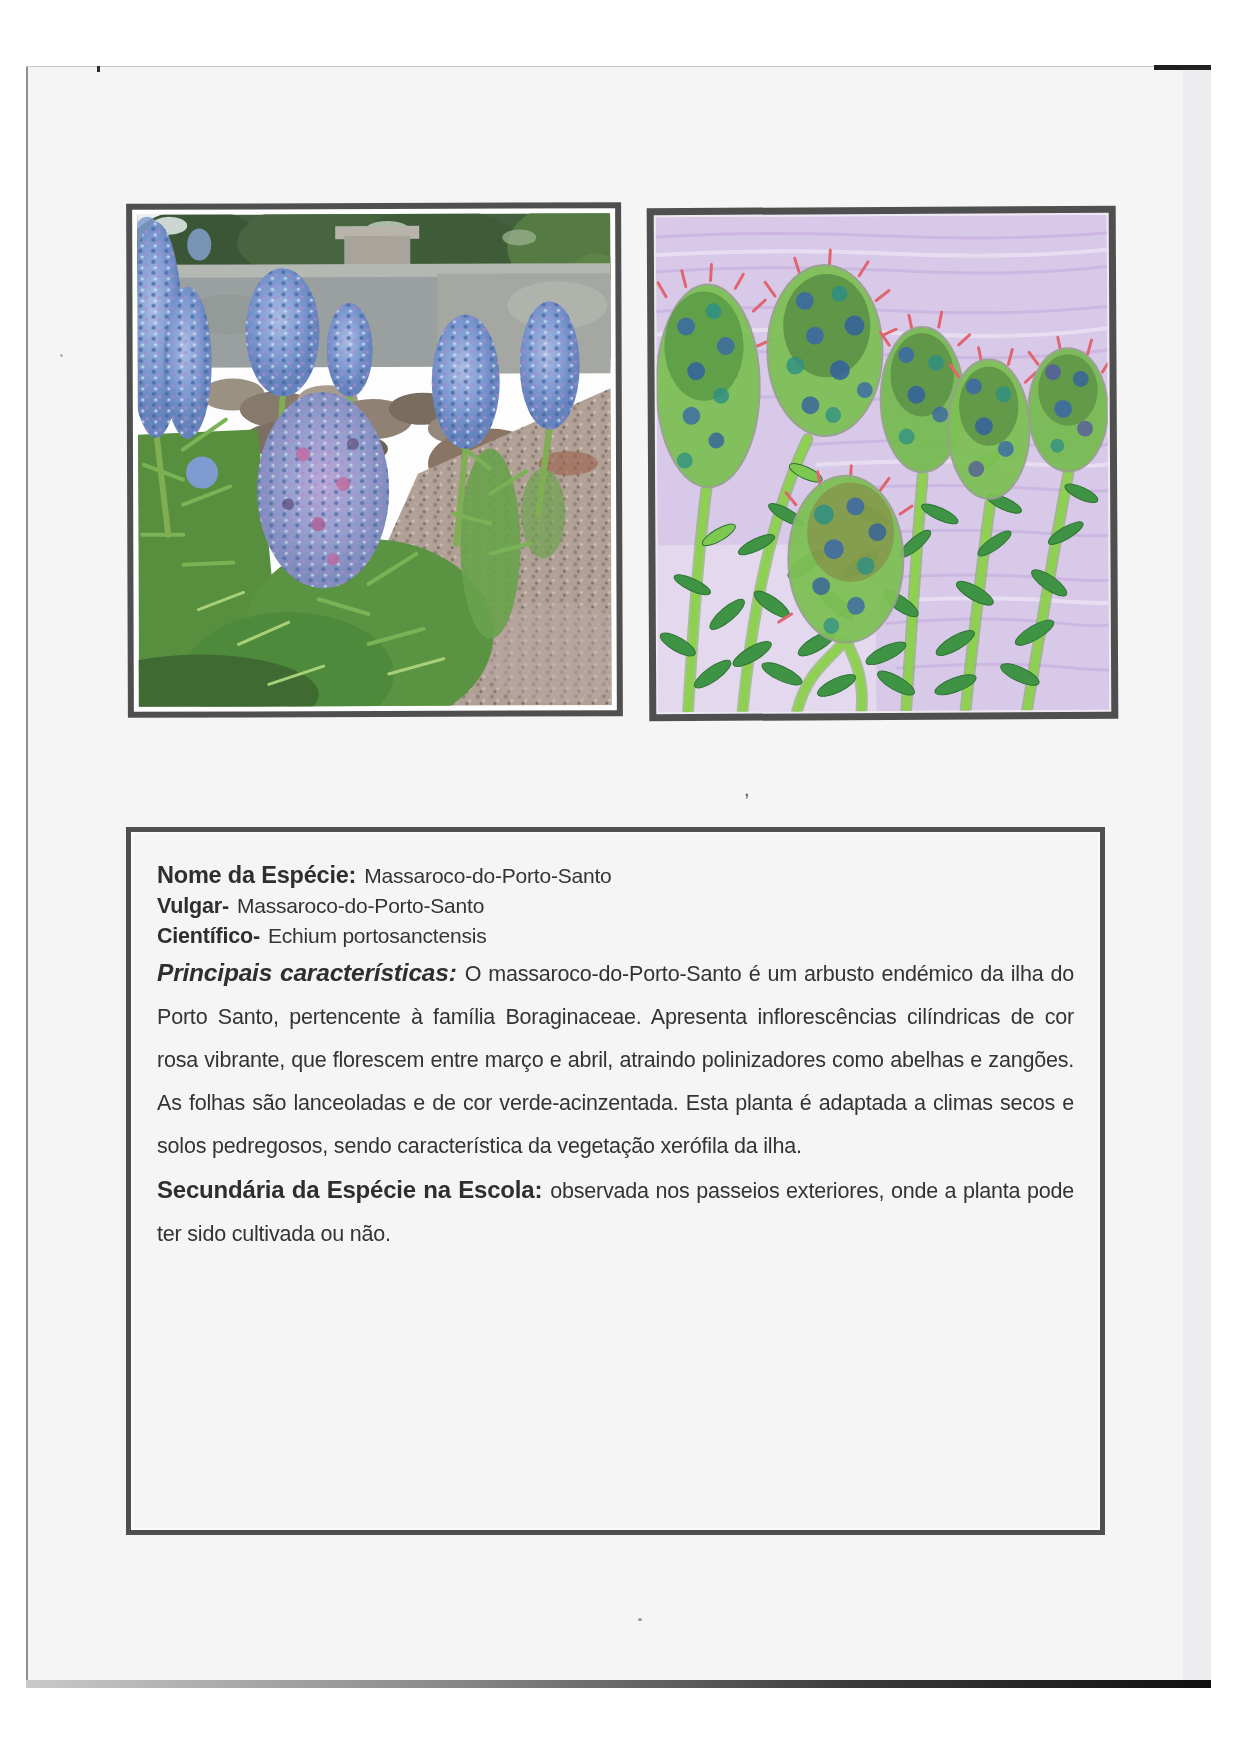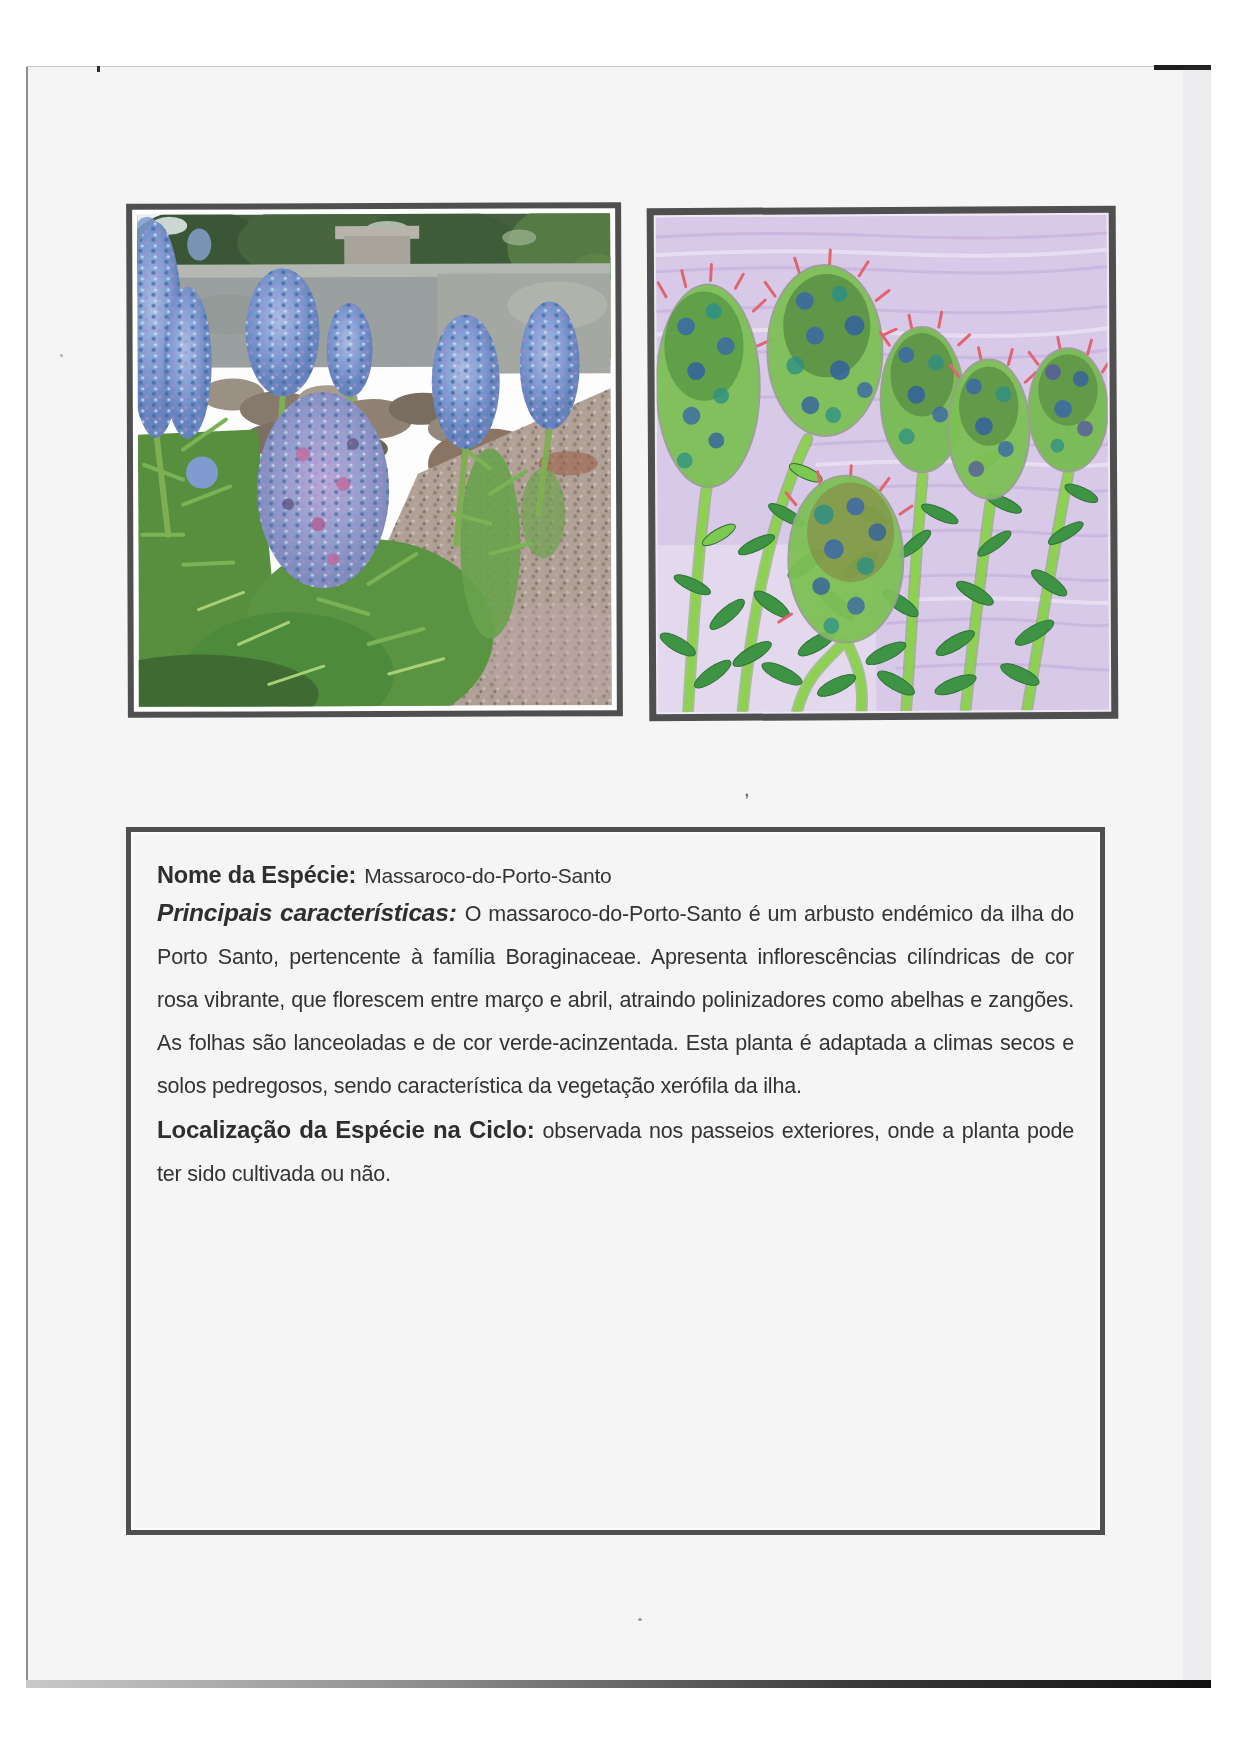--- a/index.html
+++ b/index.html
@@ -389,22 +389,24 @@
             <circle cx="165" cy="372" r="9" fill="#33609e" opacity=".8"></circle>
           <circle cx="200" cy="392" r="9" fill="#3a68a8" opacity=".8"></circle>
             <circle cx="175" cy="412" r="8" fill="#2e8f85" opacity=".75"></circle>
         </g>
       </g>
     </svg>
   </div>
 
   <div class="info-box">
     <p class="p-nome"><span class="lbl sp">Nome da Espécie:</span><span>Massaroco-do-Porto-Santo</span></p>
+    <p class="p-vulgar"><span class="lbl sp">Vulgar-</span><span>Massaroco-do-Porto-Santo</span></p>
+    <p class="p-cient"><span class="lbl sp">Científico-</span><span>Echium portosanctensis</span></p>
     <p class="p-carac"><span class="lbl sp">Principais características:</span><span>O massaroco-do-Porto-Santo é um arbusto endémico da ilha do Porto Santo, pertencente à família Boraginaceae. Apresenta inflorescências cilíndricas de cor rosa vibrante, que florescem entre março e abril, atraindo polinizadores como abelhas e zangões. As folhas são lanceoladas e de cor verde-acinzentada. Esta planta é adaptada a climas secos e solos pedregosos, sendo característica da vegetação xerófila da ilha.</span></p>
-    <p class="p-local"><span class="lbl sp">Localização da Espécie na Ciclo:</span><span>observada nos passeios exteriores, onde a planta pode ter sido cultivada ou não.</span></p>
+    <p class="p-local"><span class="lbl sp">Secundária da Espécie na Escola:</span><span>observada nos passeios exteriores, onde a planta pode ter sido cultivada ou não.</span></p>
   </div>
 
   <span class="speck-comma">,</span>
   <div class="speck-dot1"></div>
   <div class="speck-dot2"></div>
 
   <div class="paper-bottom-strip"></div>
 </div>
 
 </body></html>

